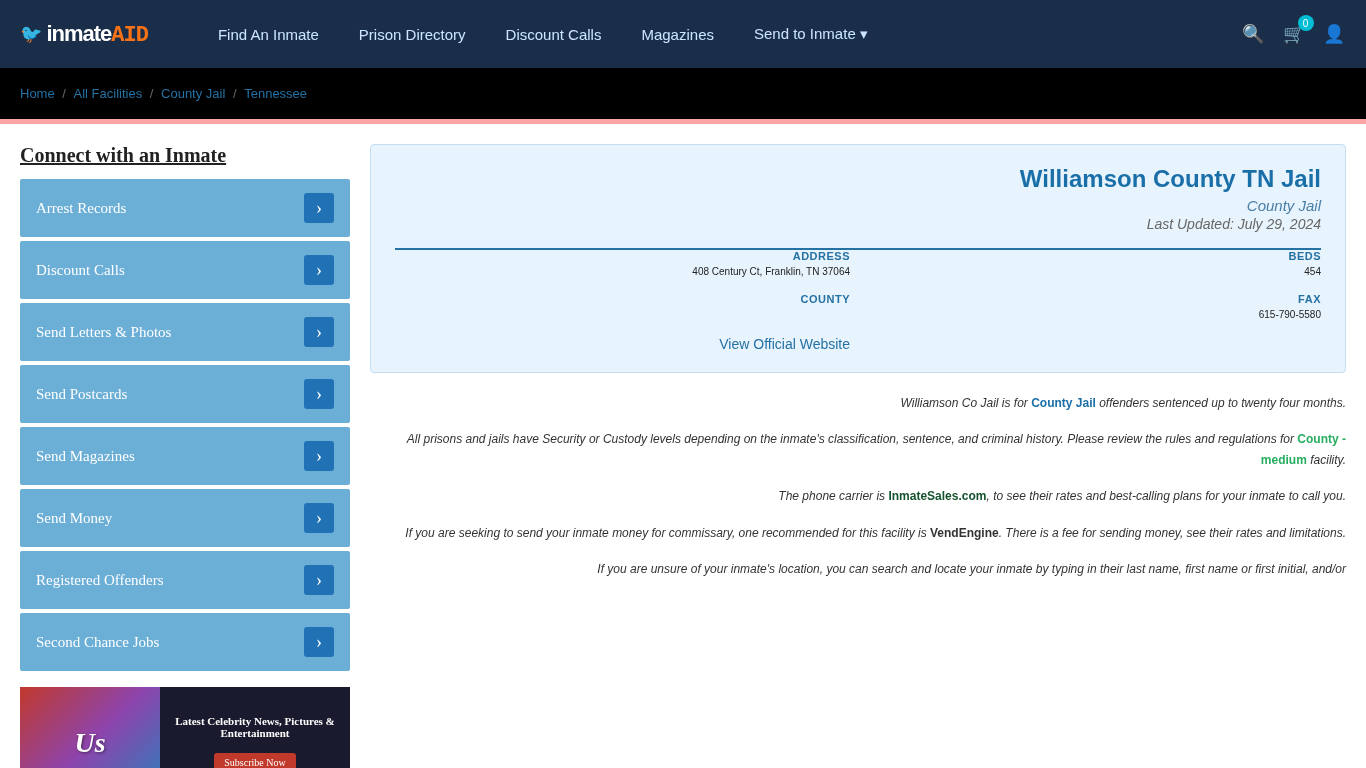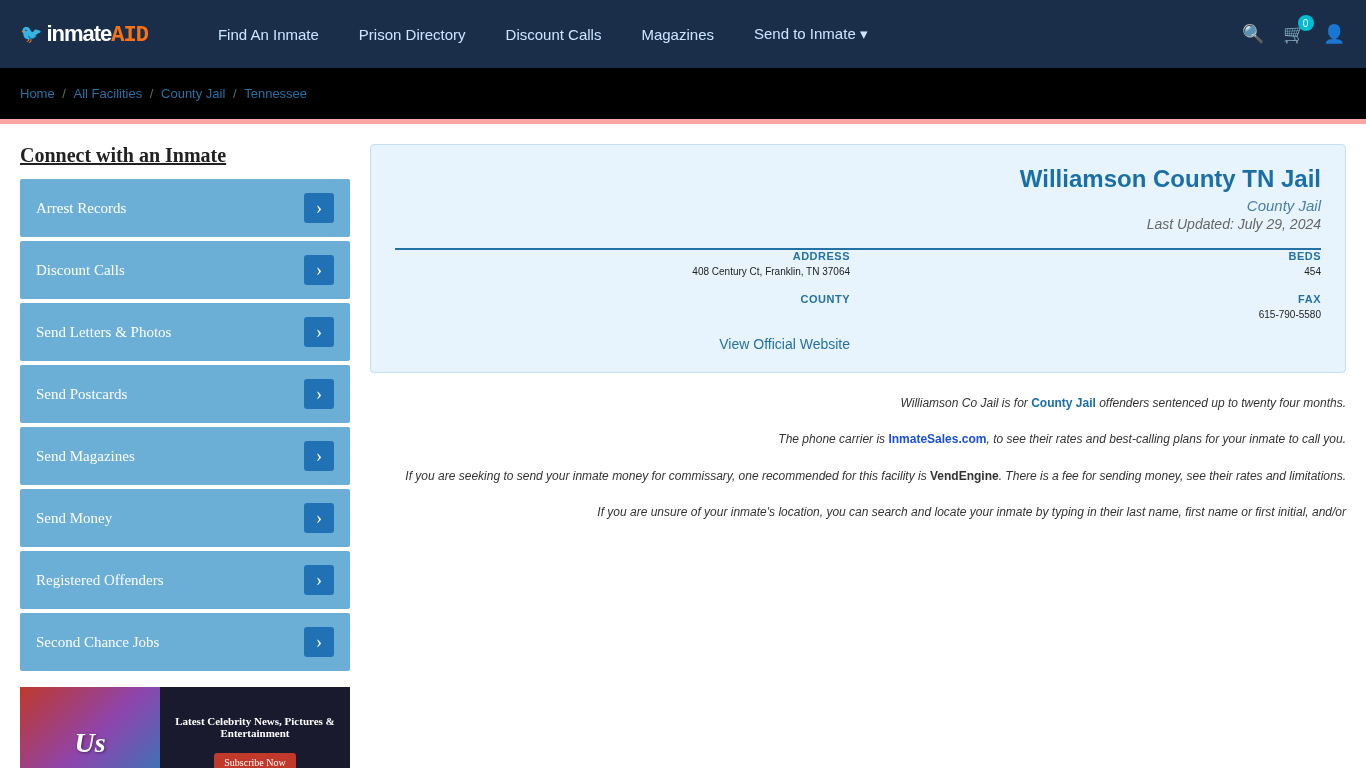--- a/index.html
+++ b/index.html
@@ -244,21 +244,21 @@
       color: #333;
     }
     .description p {
       margin-bottom: 16px;
       font-style: italic;
     }
     .description strong { font-weight: bold; font-style: normal; }
     .description .highlight { color: #1a6fa8; font-weight: bold; font-style: normal; }
     .description .highlight-green { color: #27ae60; font-weight: bold; font-style: normal; }
     .description a {
-      color: #1d4ed8;
+      color: #14532d;
       font-weight: bold;
       text-decoration: none;
       font-style: normal;
     }
   </style>
 </head>
 <body>
 
 <header class="header">
   <div class="logo">
@@ -367,20 +367,23 @@
           <a class="detail-link">View Official Website</a>
         </div>
       </div>
     </div>
 
     <div class="description">
       <p>
         <span>Williamson Co Jail is for </span><span class="highlight">County Jail</span><span> offenders sentenced up to twenty four months.</span>
       </p>
       <p>
+        <span>All prisons and jails have Security or Custody levels depending on the inmate's classification, sentence, and criminal history. Please review the rules and regulations for </span><span class="highlight-green">County - medium</span><span> facility.</span>
+      </p>
+      <p>
         <span>The phone carrier is </span><a>InmateSales.com</a><span>, to see their rates and best-calling plans for your inmate to call you.</span>
       </p>
       <p>
         <span>If you are seeking to send your inmate money for commissary, one recommended for this facility is </span><strong>VendEngine</strong><span>. There is a fee for sending money, see their rates and limitations.</span>
       </p>
       <p>If you are unsure of your inmate's location, you can search and locate your inmate by typing in their last name, first name or first initial, and/or</p>
     </div>
   </main>
 </div>
 

